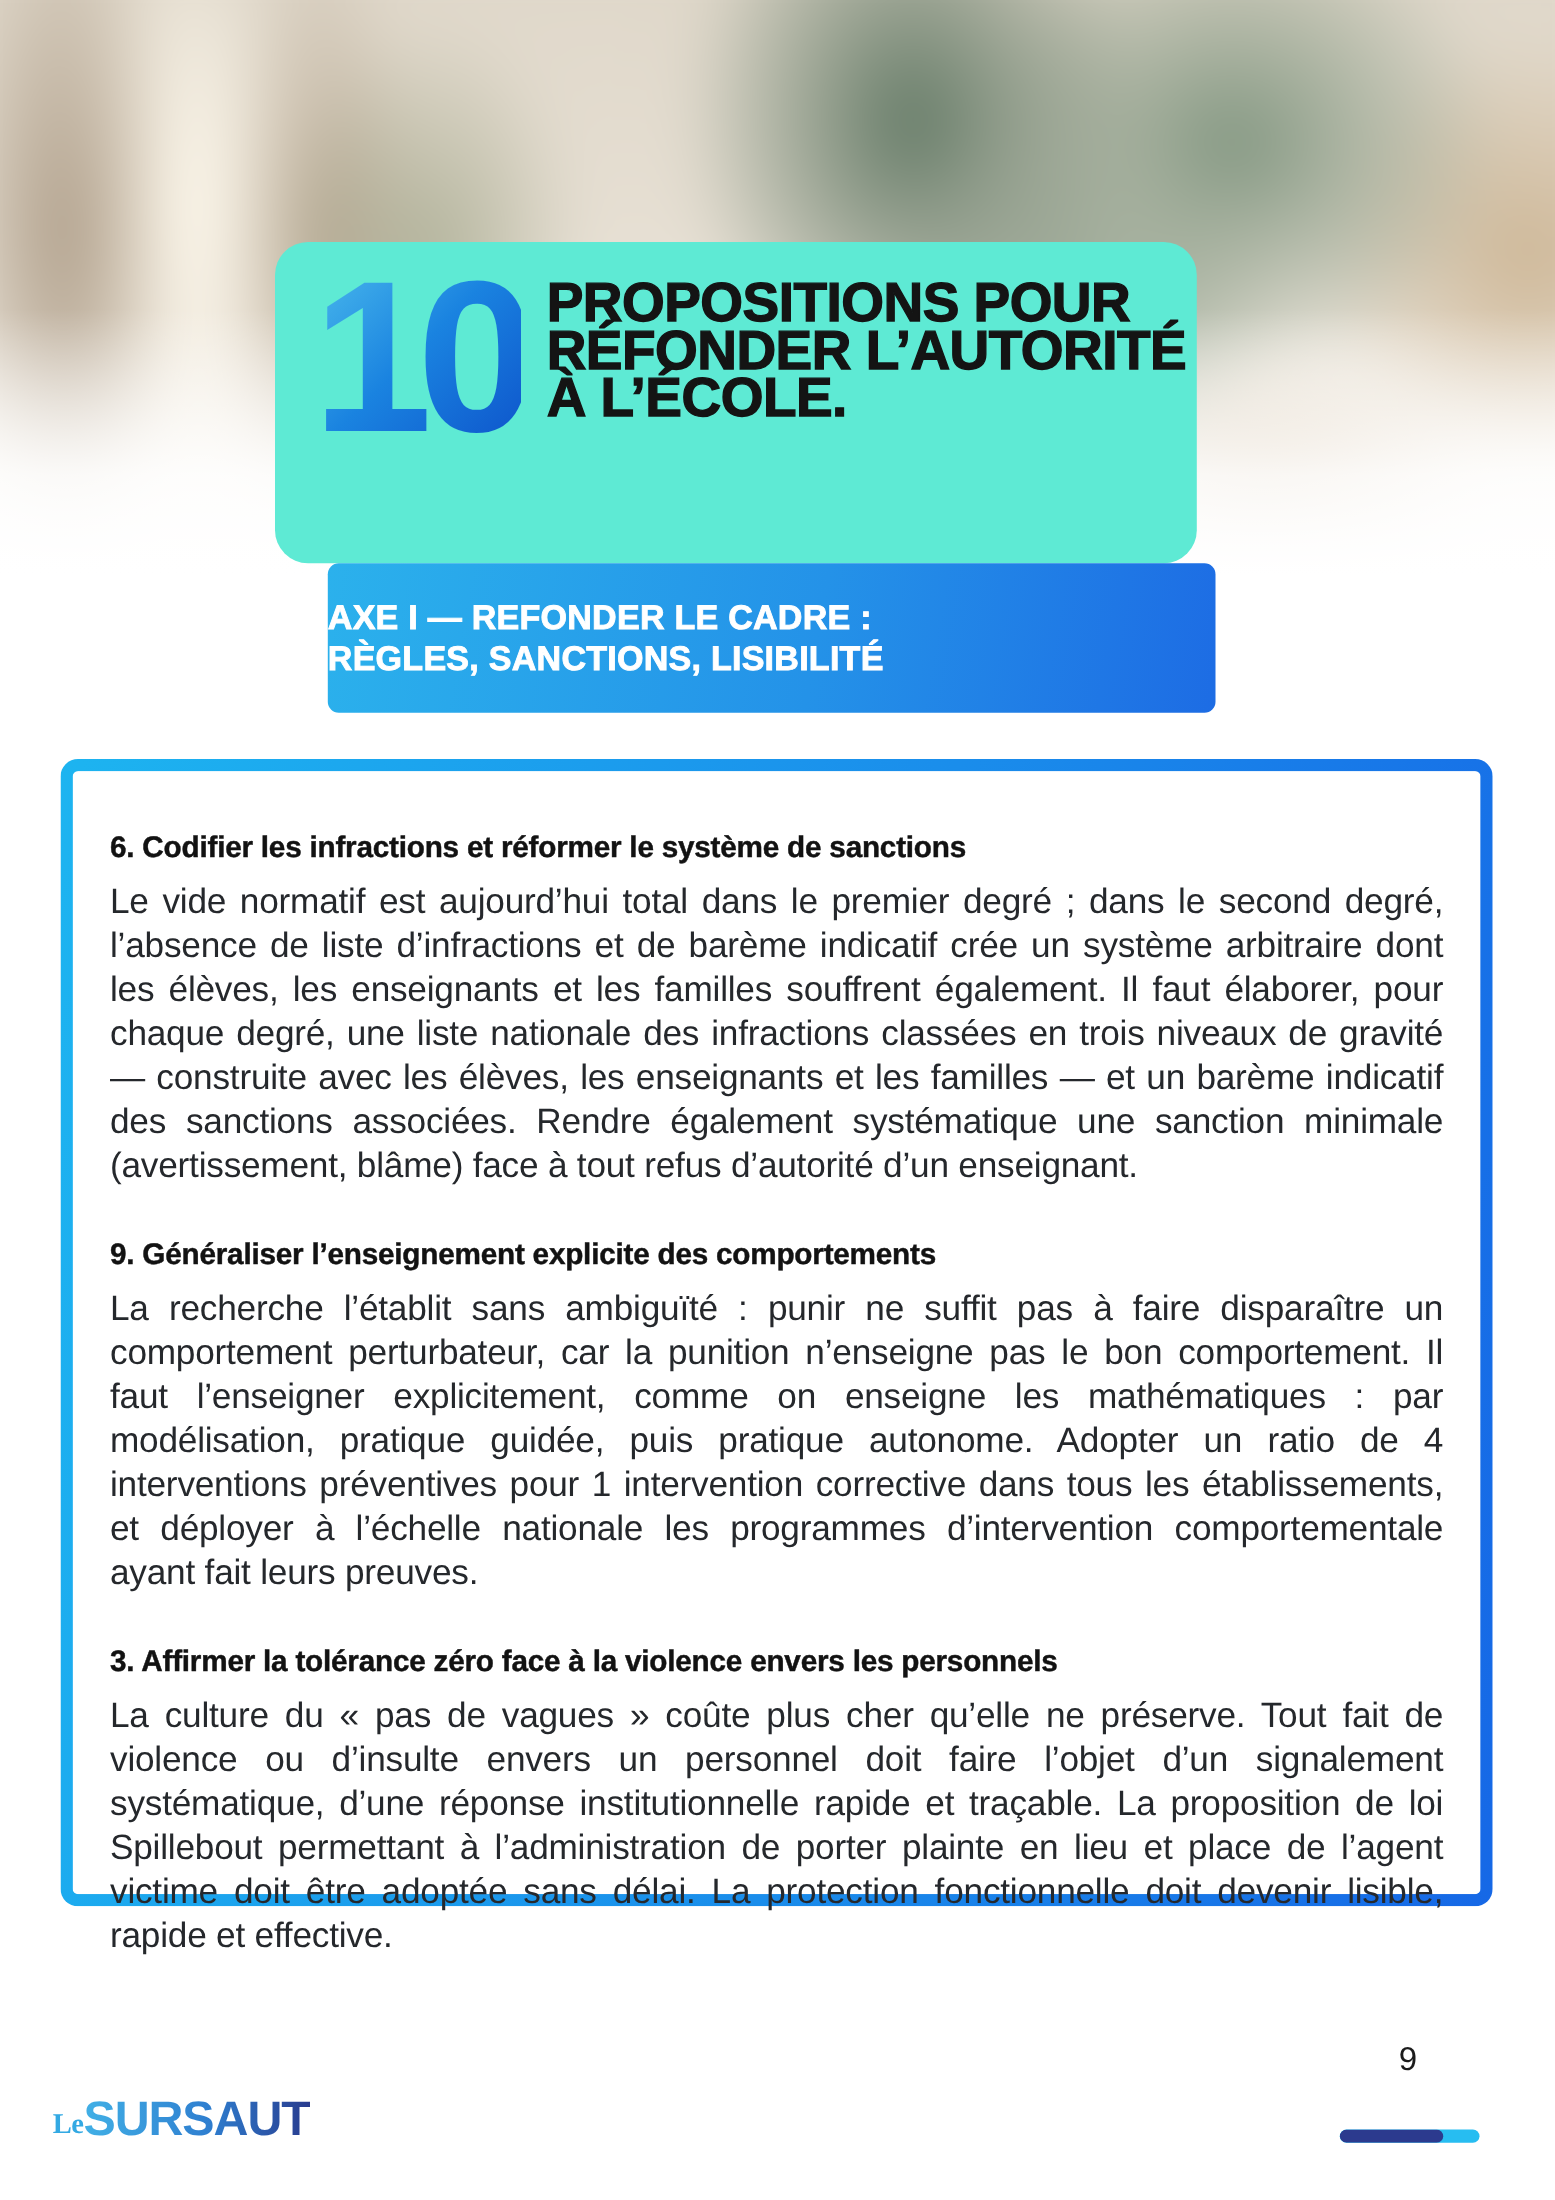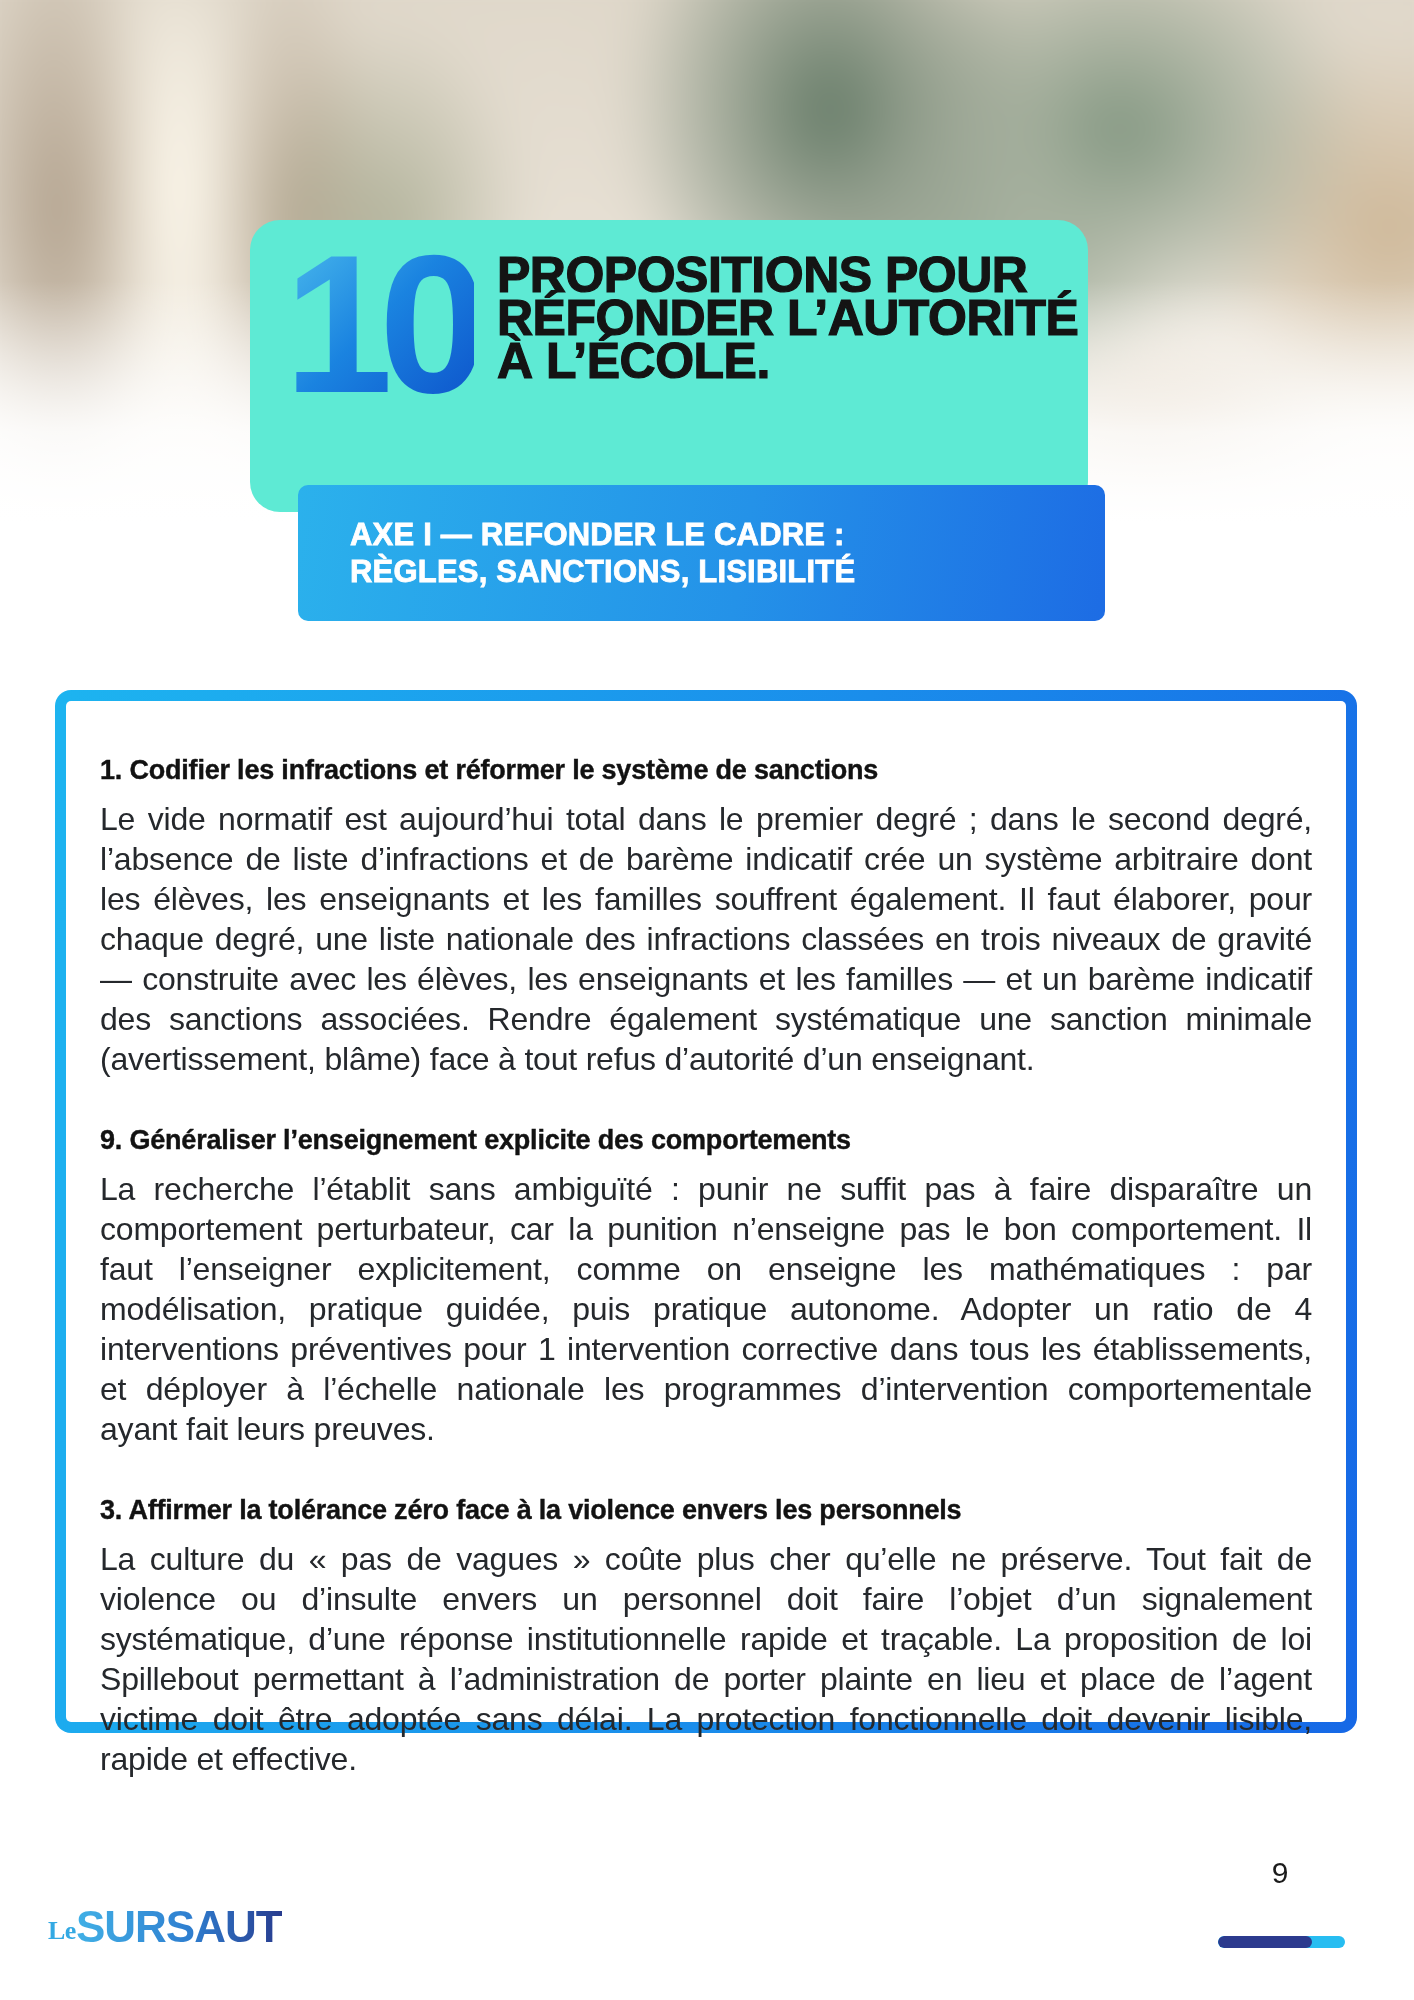--- a/index.html
+++ b/index.html
@@ -44,25 +44,25 @@
   }
   .hero-title{
     position:absolute;left:247px;top:34px;
     font-size:50px;line-height:43px;font-weight:bold;color:#141414;
     -webkit-text-stroke:1.2px #141414;letter-spacing:-0.5px;
   }
   .hero-title span{display:block;}
 
   
   .axis-banner{
-    position:absolute;left:298px;top:485px;width:807px;height:136px;
+    position:absolute;left:298px;top:512px;width:807px;height:136px;
     border-radius:10px;
     background:linear-gradient(100deg,#2bb1ec 0%,#2492e8 55%,#1d6ce4 100%);
     display:flex;flex-direction:column;justify-content:center;
-    padding-left:52px;box-sizing:border-box;
+    box-sizing:border-box;
   }
   .axis-banner div{
     color:#ffffff;font-size:31px;line-height:37px;font-weight:bold;
     -webkit-text-stroke:0.8px #ffffff;letter-spacing:0.2px;
   }
 
   
   .rules-box{
     position:absolute;left:55px;top:690px;width:1302px;height:1043px;
     box-sizing:border-box;border:11px solid transparent;border-radius:16px;
@@ -122,21 +122,21 @@
     </div>
   </div>
 
   <div class="axis-banner">
     <div>AXE I — REFONDER LE CADRE :</div>
     <div>RÈGLES, SANCTIONS, LISIBILITÉ</div>
   </div>
 
   <div class="rules-box">
     <section>
-      <h2>1. Codifier les infractions et réformer le système de sanctions</h2>
+      <h2>6. Codifier les infractions et réformer le système de sanctions</h2>
       <p>Le vide normatif est aujourd’hui total dans le premier degré ; dans le second degré, l’absence de liste d’infractions et de barème indicatif crée un système arbitraire dont les élèves, les enseignants et les familles souffrent également. Il faut élaborer, pour chaque degré, une liste nationale des infractions classées en trois niveaux de gravité — construite avec les élèves, les enseignants et les familles — et un barème indicatif des sanctions associées. Rendre également systématique une sanction minimale (avertissement, blâme) face à tout refus d’autorité d’un enseignant.</p>
     </section>
     <section>
       <h2>9. Généraliser l’enseignement explicite des comportements</h2>
       <p>La recherche l’établit sans ambiguïté : punir ne suffit pas à faire disparaître un comportement perturbateur, car la punition n’enseigne pas le bon comportement. Il faut l’enseigner explicitement, comme on enseigne les mathématiques : par modélisation, pratique guidée, puis pratique autonome. Adopter un ratio de 4 interventions préventives pour 1 intervention corrective dans tous les établissements, et déployer à l’échelle nationale les programmes d’intervention comportementale ayant fait leurs preuves.</p>
     </section>
     <section>
       <h2>3. Affirmer la tolérance zéro face à la violence envers les personnels</h2>
       <p>La culture du « pas de vagues » coûte plus cher qu’elle ne préserve. Tout fait de violence ou d’insulte envers un personnel doit faire l’objet d’un signalement systématique, d’une réponse institutionnelle rapide et traçable. La proposition de loi Spillebout permettant à l’administration de porter plainte en lieu et place de l’agent victime doit être adoptée sans délai. La protection fonctionnelle doit devenir lisible, rapide et effective.</p>
     </section>

